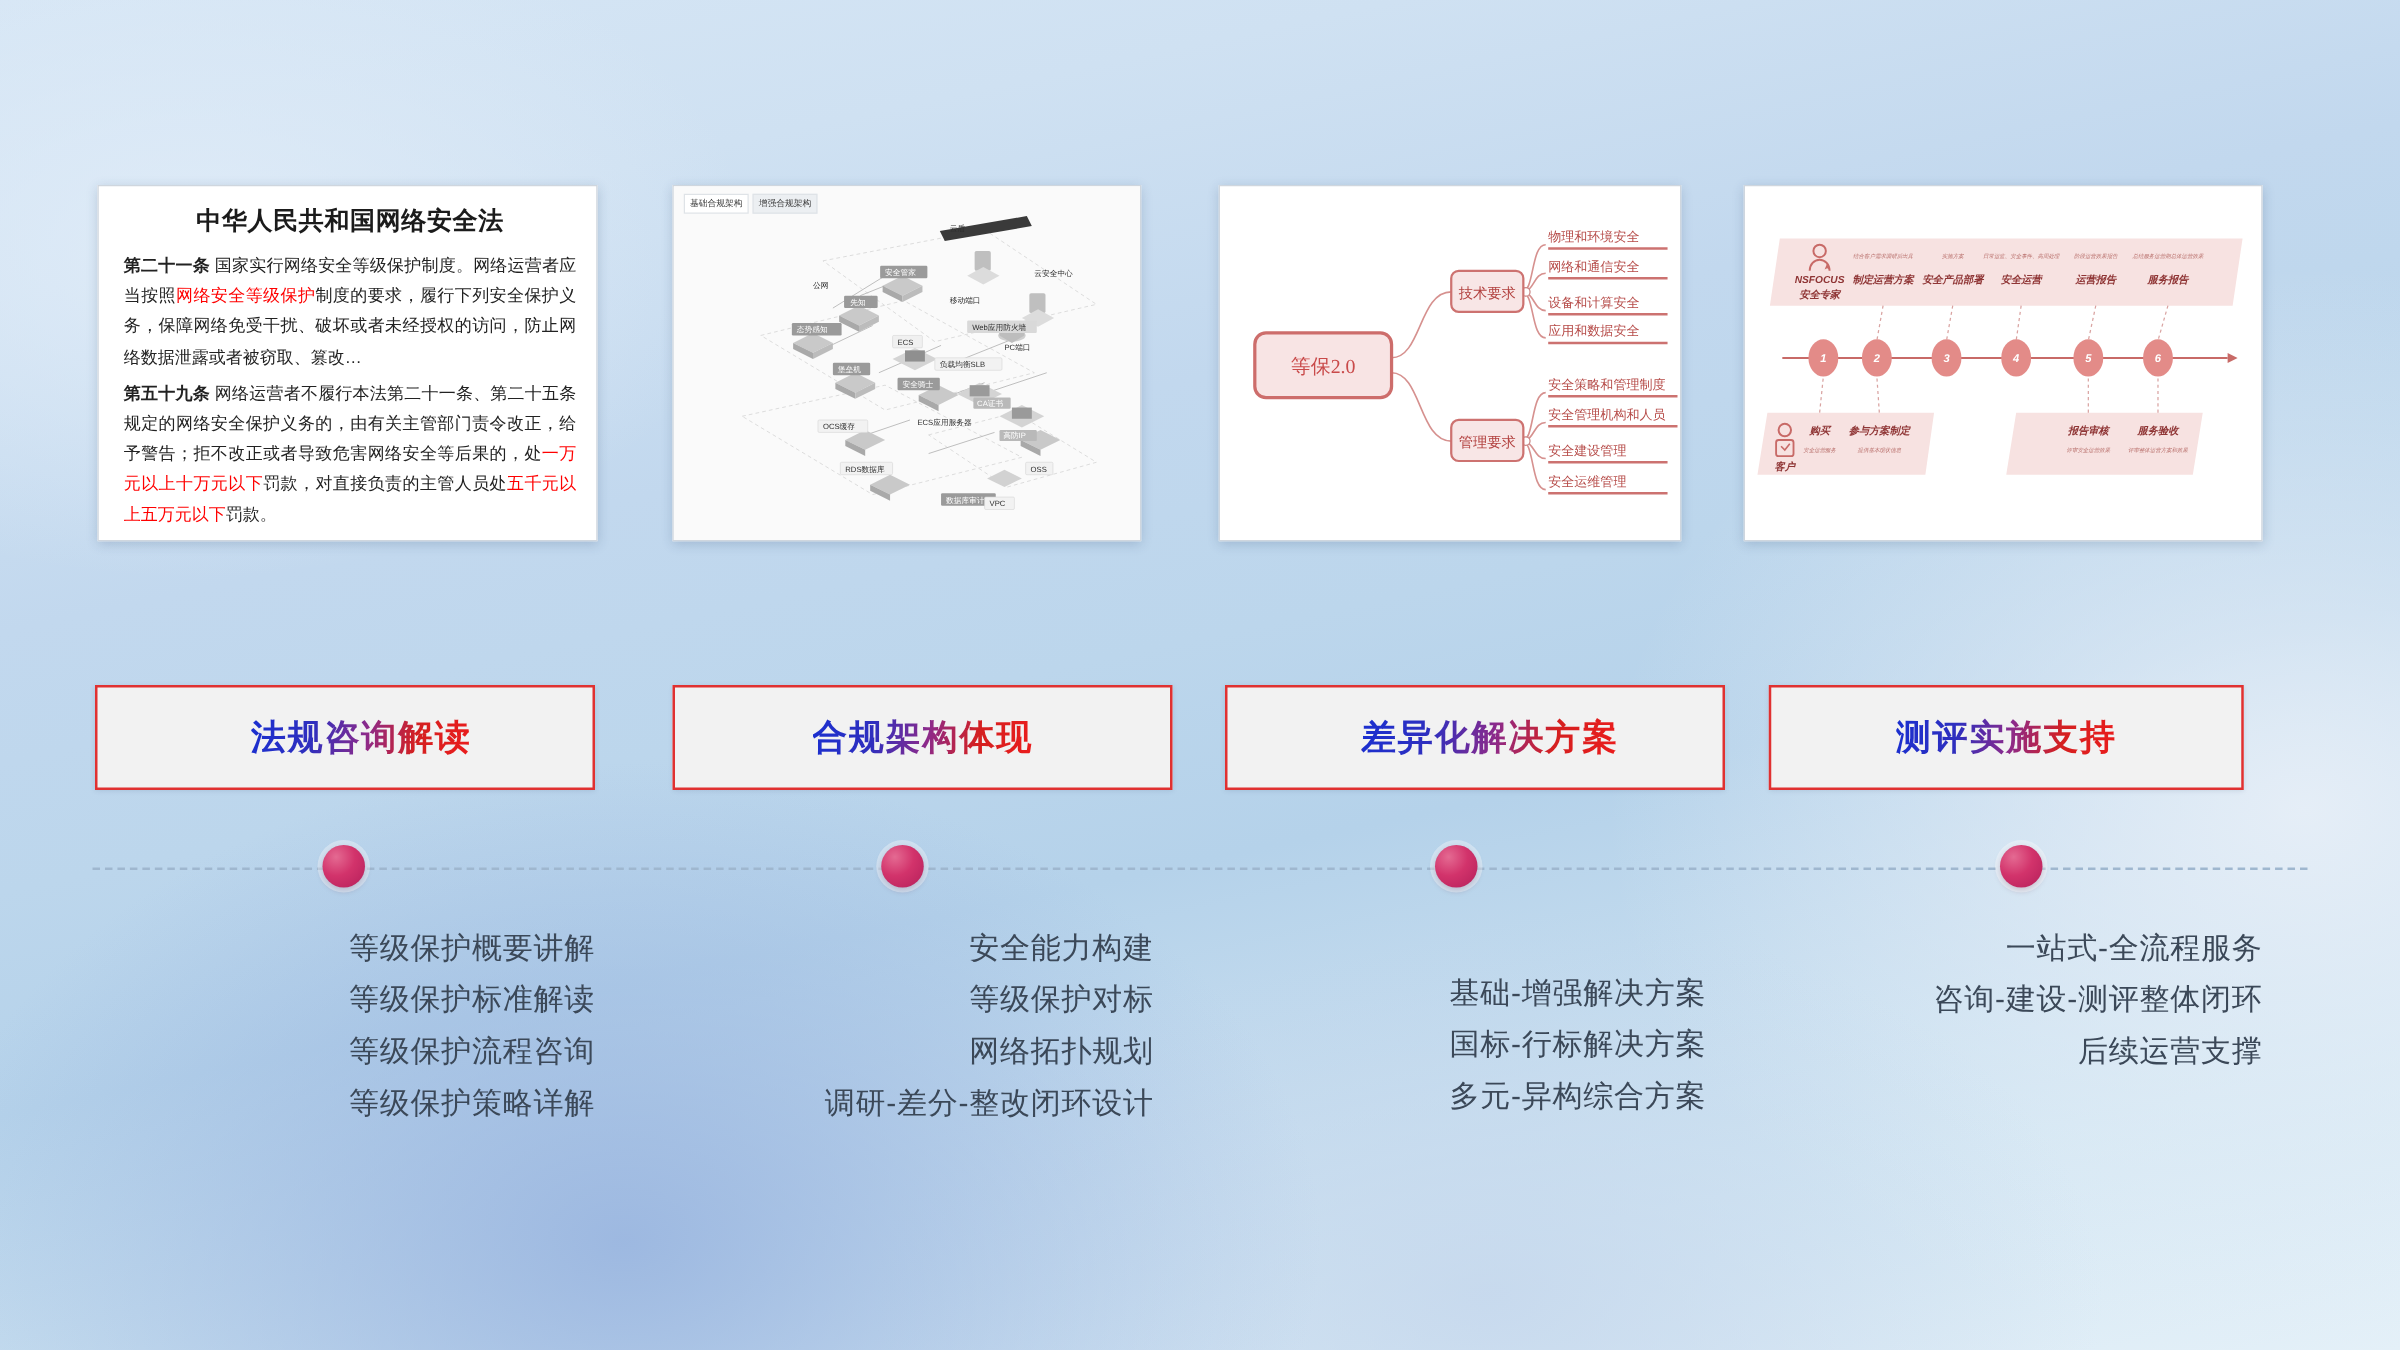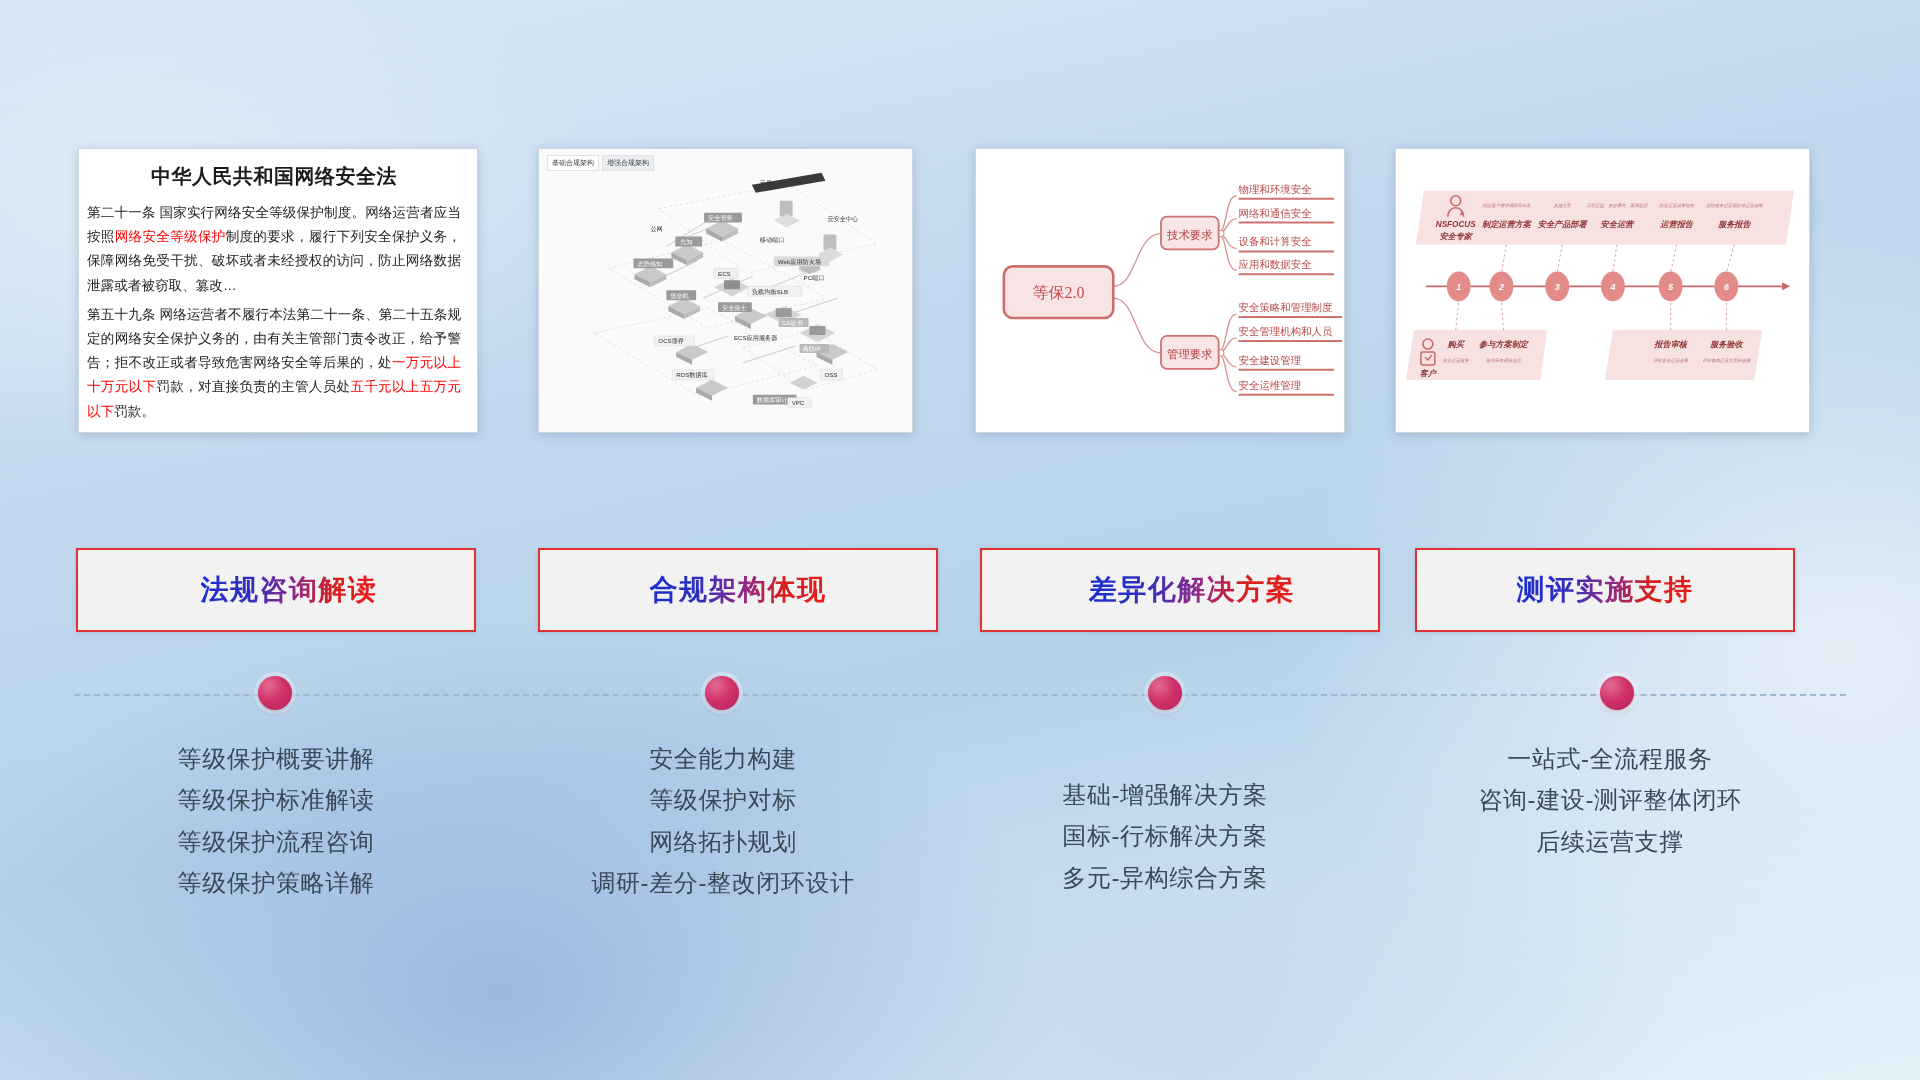--- a/index.html
+++ b/index.html
@@ -23,25 +23,25 @@
     border:1px solid #cfd6de;
     box-shadow:0 2px 9px rgba(40,70,110,0.22);
     overflow:hidden;
   }
   .card.c1 { left:78px;  width:400px; height:285px; background:#fff; }
   .card.c2 { left:538px; width:375px; height:285px; }
   .card.c3 { left:975px; width:370px; height:285px; background:#fff; }
   .card.c4 { left:1395px;width:415px; height:285px; background:#fff;font-style:italic; }
 
   
-  .law { padding:14px 16px 8px 8px; }
+  .law { padding:14px 16px 8px 20px; }
   .law h1 { font-size:20px; font-weight:bold; color:#1b1b1b; text-align:center; letter-spacing:.5px; margin-bottom:11px;}
   .law p { font-size:13.6px; line-height:1.78; color:#222; text-align:justify; }
   .law p + p { margin-top:5px; }
-  .law b { font-weight:normal;margin-top:46px; }
+  .law b { font-weight:bold;margin-top:46px; }
   .law .red { color:#ff0000; }
 
   
   .arch { position:relative; width:100%; height:100%; background:#fafafa; }
   .arch .tabs { position:absolute; left:8px; top:6px; display:flex; gap:3px; }
   .arch .tabs span { font-size:7px; color:#3c3c3c; background:#eceff2; padding:2px 4px; border:1px solid #dfe3e7;}
   .arch .tabs span.on { background:#fff; }
   .arch svg { position:absolute; inset:0; }
   .nodelbl { font-size:6.2px; fill:#fff; }
   .nodelbl.dark { fill:#2e2e2e; }
@@ -84,21 +84,21 @@
   .tl-line { position:absolute; left:74px; top:34px; width:1772px; height:0;
              border-top:2px dashed #9fb7cf; }
   .dot { position:absolute; top:16px; width:34px; height:34px; border-radius:50%;
          background:radial-gradient(circle at 32% 28%, #e46a92 0%, #d2336b 45%, #b41f5a 100%);
          box-shadow:0 0 0 4px rgba(255,255,255,0.35), 0 2px 5px rgba(90,20,50,.35); }
   .dot.d1 { left:258px; } .dot.d2 { left:705px; }
   .dot.d3 { left:1148px;} .dot.d4 { left:1600px;}
 
   
   .lists { position:absolute; left:0; top:738px; width:1920px; height:250px; }
-  .col { position:absolute; top:0; text-align:center; }
+  .col { position:absolute; top:0; text-align:right; }
   .col.l1 { left:76px;   width:400px; }
   .col.l2 { left:523px;  width:400px; }
   .col.l3 { left:965px;  width:400px;margin-top:36px; }
   .col.l4 { left:1410px; width:400px; }
   .col li { list-style:none; font-size:24px; color:#3b4858; line-height:1.72; letter-spacing:.6px; }
 </style>
 </head>
 <body>
 
 <div class="stage">

